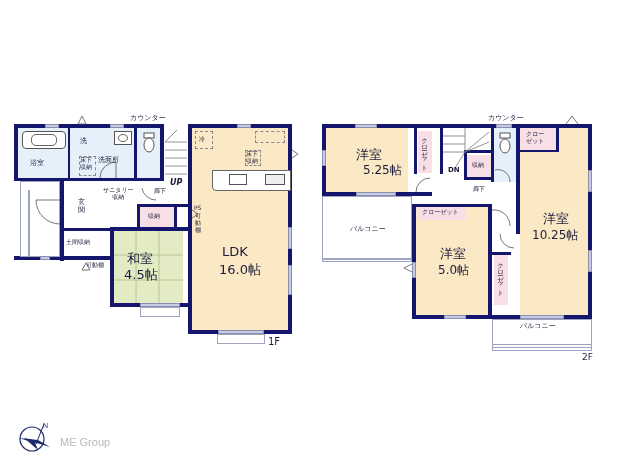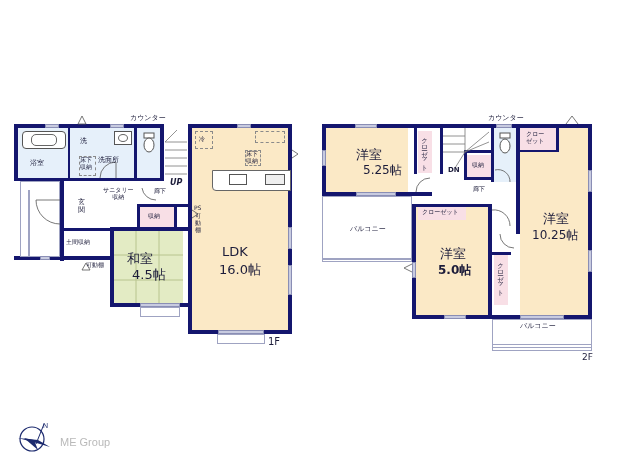--- a/index.html
+++ b/index.html
@@ -130,21 +130,21 @@
   <div class="lbl xs" style="left:66px;top:239px;">土間収納</div>
   <div class="lbl xs" style="left:86px;top:262px;">可動棚</div>
   <div class="lbl xs" style="left:154px;top:188px;">廊下</div>
   <div class="lbl" style="left:170px;top:178px;font-size:8px;font-style:italic;font-weight:bold;">UP</div>
   <div class="lbl xs" style="left:148px;top:213px;">収納</div>
   <div class="lbl xs" style="left:194px;top:205px;">PS</div>
   <div class="lbl xs" style="left:195px;top:213px;">可<br>動<br>棚</div>
   <div class="lbl xs" style="left:199px;top:136px;">冷</div>
   <div class="lbl xs" style="left:246px;top:151px;">床下<br>収納</div>
   <div class="lbl md" style="left:127px;top:252px;">和室</div>
-  <div class="lbl md" style="left:132px;top:268px;">4.5帖</div>
+  <div class="lbl md" style="left:124px;top:268px;">4.5帖</div>
   <div class="lbl md" style="left:222px;top:245px;">LDK</div>
   <div class="lbl md" style="left:219px;top:263px;">16.0帖</div>
   <div class="lbl" style="left:268px;top:336px;font-size:10px;">1F</div>
 </div>
 
 <div>
 
   <div class="room" style="left:326px;top:127px;width:82px;height:65px;background:#fbe9c6;"></div>
   <div class="room" style="left:418px;top:131px;width:14px;height:42px;background:#f8dfe6;"></div>
   <div class="room" style="left:467px;top:155px;width:24px;height:24px;background:#f8dfe6;"></div>
@@ -222,21 +222,21 @@
   <div class="lbl md" style="left:356px;top:148px;">洋室</div>
   <div class="lbl md" style="left:348px;top:164px;font-size:12px;margin-left:15px;">5.25帖</div>
   <div class="lbl vert" style="left:420px;top:133px;">クローゼット</div>
   <div class="lbl" style="left:448px;top:166px;font-size:7px;font-weight:bold;">DN</div>
   <div class="lbl xs" style="left:472px;top:162px;">収納</div>
   <div class="lbl xs" style="left:473px;top:186px;">廊下</div>
   <div class="lbl xs" style="left:526px;top:131px;">クロー<br>ゼット</div>
   <div class="lbl xs" style="left:422px;top:209px;">クローゼット</div>
   <div class="lbl sm" style="left:350px;top:225px;">バルコニー</div>
   <div class="lbl md" style="left:440px;top:247px;">洋室</div>
-  <div class="lbl md" style="left:438px;top:264px;font-size:12px;font-weight:bold;">5.0帖</div>
+  <div class="lbl md" style="left:438px;top:264px;font-size:12px;">5.0帖</div>
   <div class="lbl vert" style="left:496px;top:258px;">クローゼット</div>
   <div class="lbl md" style="left:543px;top:212px;">洋室</div>
   <div class="lbl md" style="left:532px;top:229px;font-size:12px;">10.25帖</div>
   <div class="lbl sm" style="left:520px;top:322px;">バルコニー</div>
   <div class="lbl" style="left:582px;top:352px;font-size:9px;">2F</div>
 </div>
 
 <div>
   <div class="abs" style="left:10px;top:414px;width:38px;height:38px;">
     <svg width="38" height="38">

